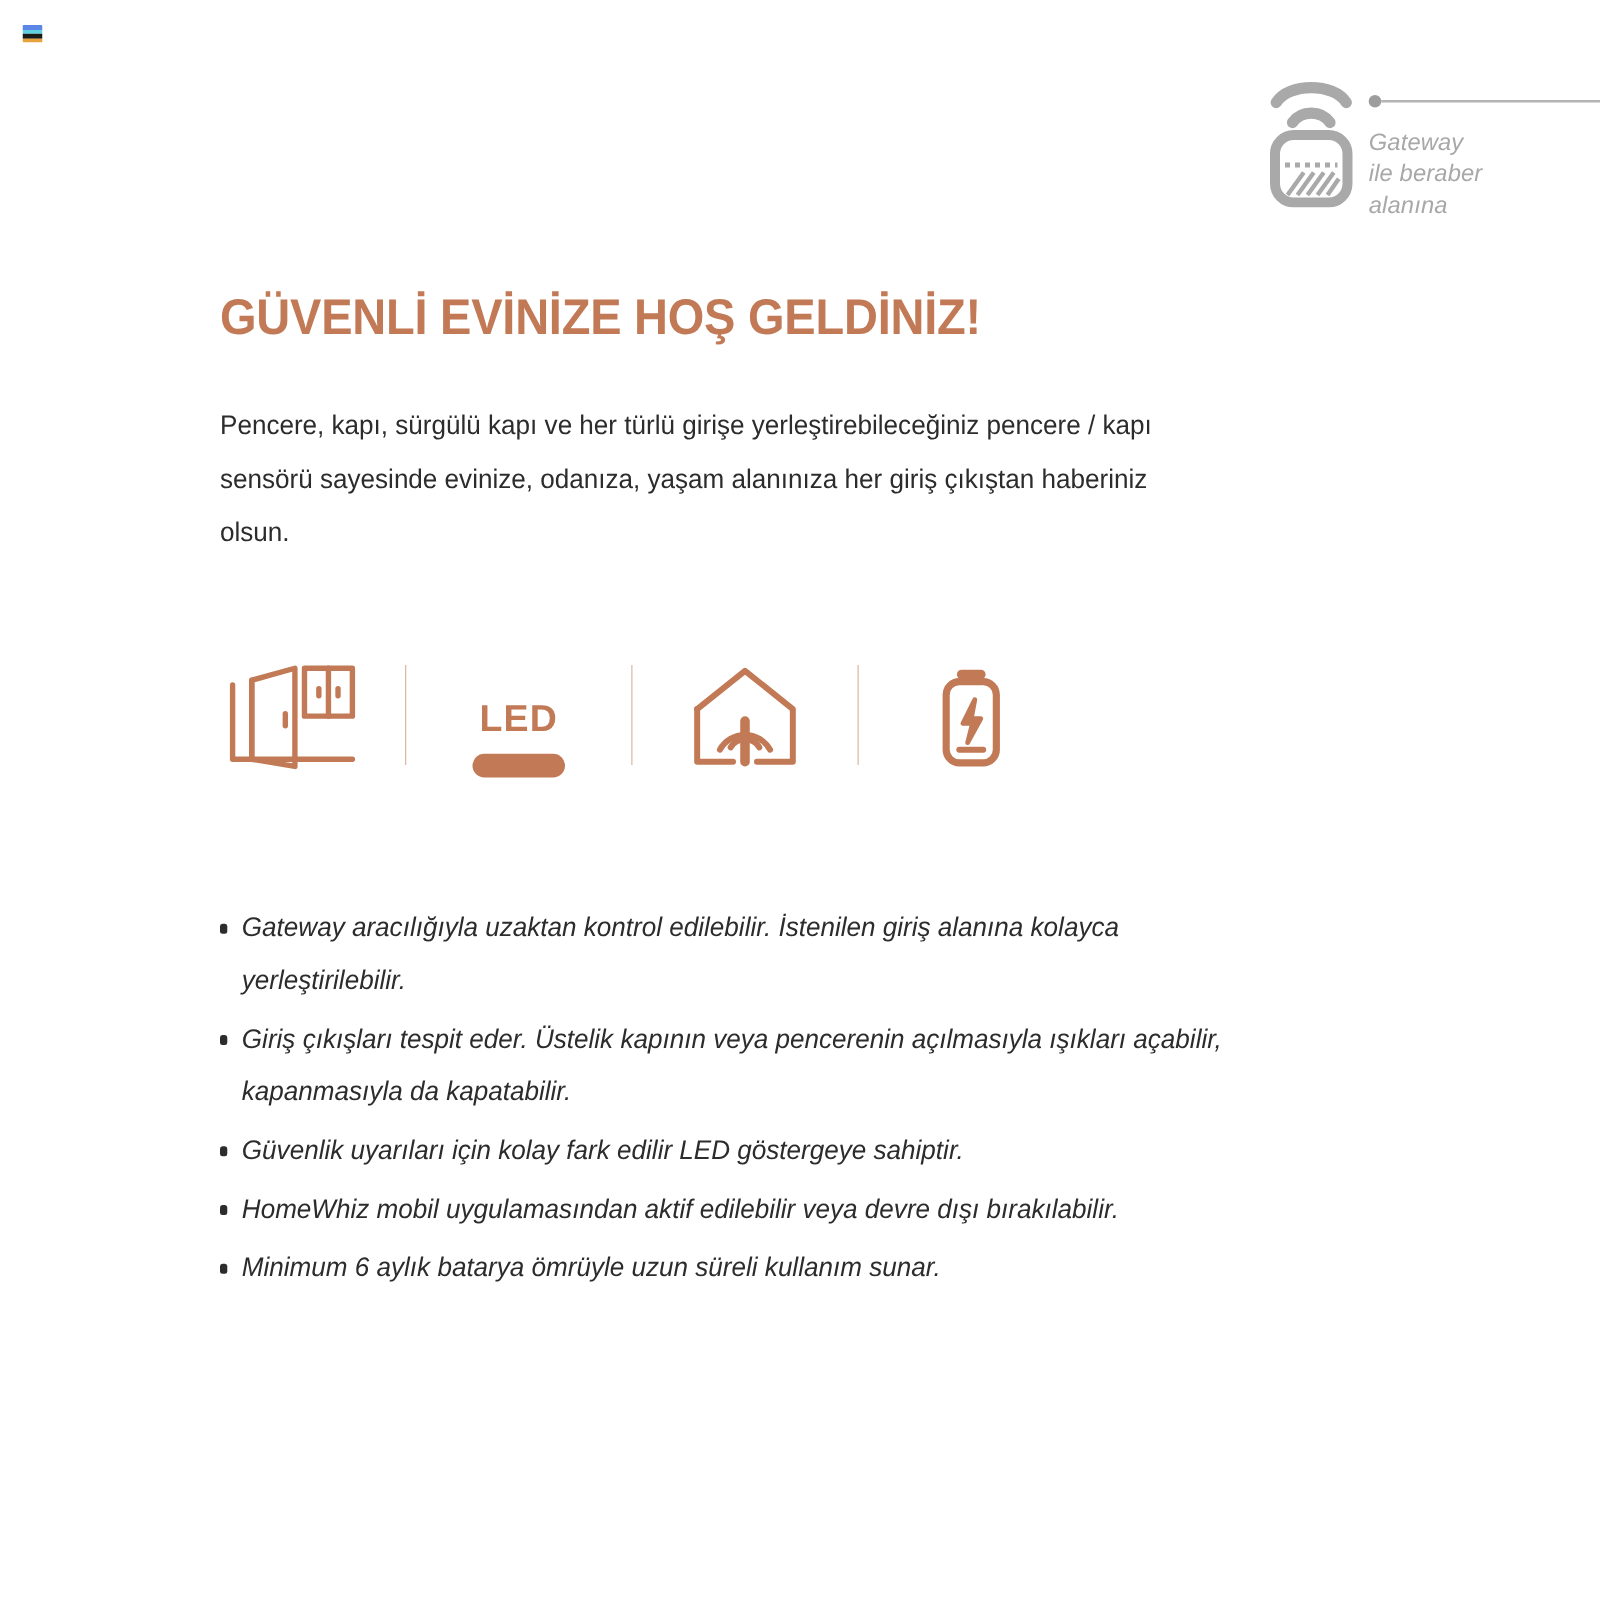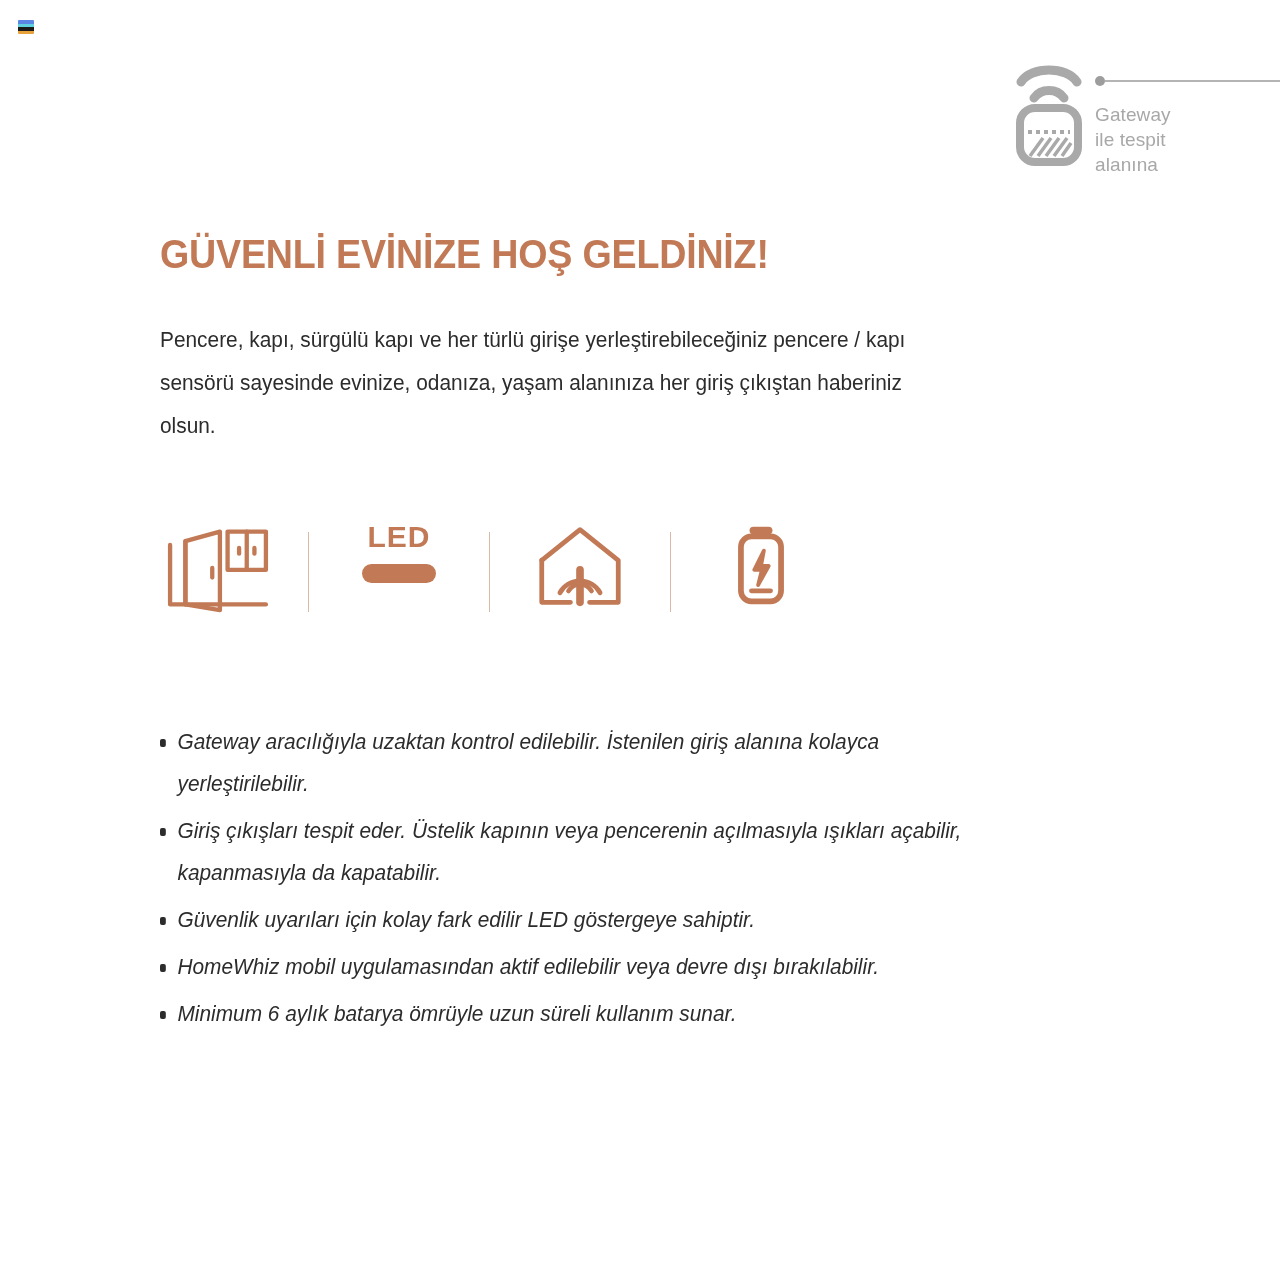--- a/index.html
+++ b/index.html
@@ -74,26 +74,26 @@
     background: #b4b4b4;
     flex: 1 1 auto;
   }
   .gw-text {
     margin-top: 36px;
     color: #a8a8a8;
     font-size: 19px;
     line-height: 1.32;
     letter-spacing: .1px;
   }
-  .gw-text div { white-space: nowrap; }
+  .gw-text div { white-space: nowrap; font-style: italic; }
 
   
   .content {
     position: absolute;
-    left: 160px;
+    left: 176px;
     top: 0;
     width: 1010px;
   }
   .page-title {
     margin: 0;
     padding-top: 233px;
     color: #c27a56;
     font-size: 40px;
     font-weight: 700;
     letter-spacing: -0.2px;
@@ -117,21 +117,21 @@
   
   .feature-row {
     display: flex;
     align-items: center;
     padding-top: 74px;
     height: 100px;
   }
   .feature-cell {
     height: 100px;
     display: flex;
-    align-items: flex-start;
+    align-items: flex-end;
     justify-content: center;
   }
   .fc-door   { width: 116px; }
   .fc-led    { width: 116px; }
   .fc-home   { width: 116px; }
   .fc-batt   { width: 116px; }
   .feature-divider {
     width: 1px;
     height: 80px;
     background: #dcb9a6;
@@ -219,21 +219,21 @@
     </svg>
   </span>
 
   <div class="gw-right">
     <div class="gw-connector">
       <span class="gw-dot"></span>
         <span class="gw-line"></span>
     </div>
     <div class="gw-text">
       <div>Gateway</div>
-      <div>ile tespit</div>
+      <div>ile beraber</div>
       <div>alanına</div>
     </div>
   </div>
 </div>
 
 <div class="content">
 
   <h1 class="page-title">GÜVENLİ EVİNİZE HOŞ GELDİNİZ!</h1>
 
   <p class="intro">Pencere, kapı, sürgülü kapı ve her türlü girişe yerleştirebileceğiniz pencere / kapı sensörü sayesinde evinize, odanıza, yaşam alanınıza her giriş çıkıştan haberiniz olsun.</p>

